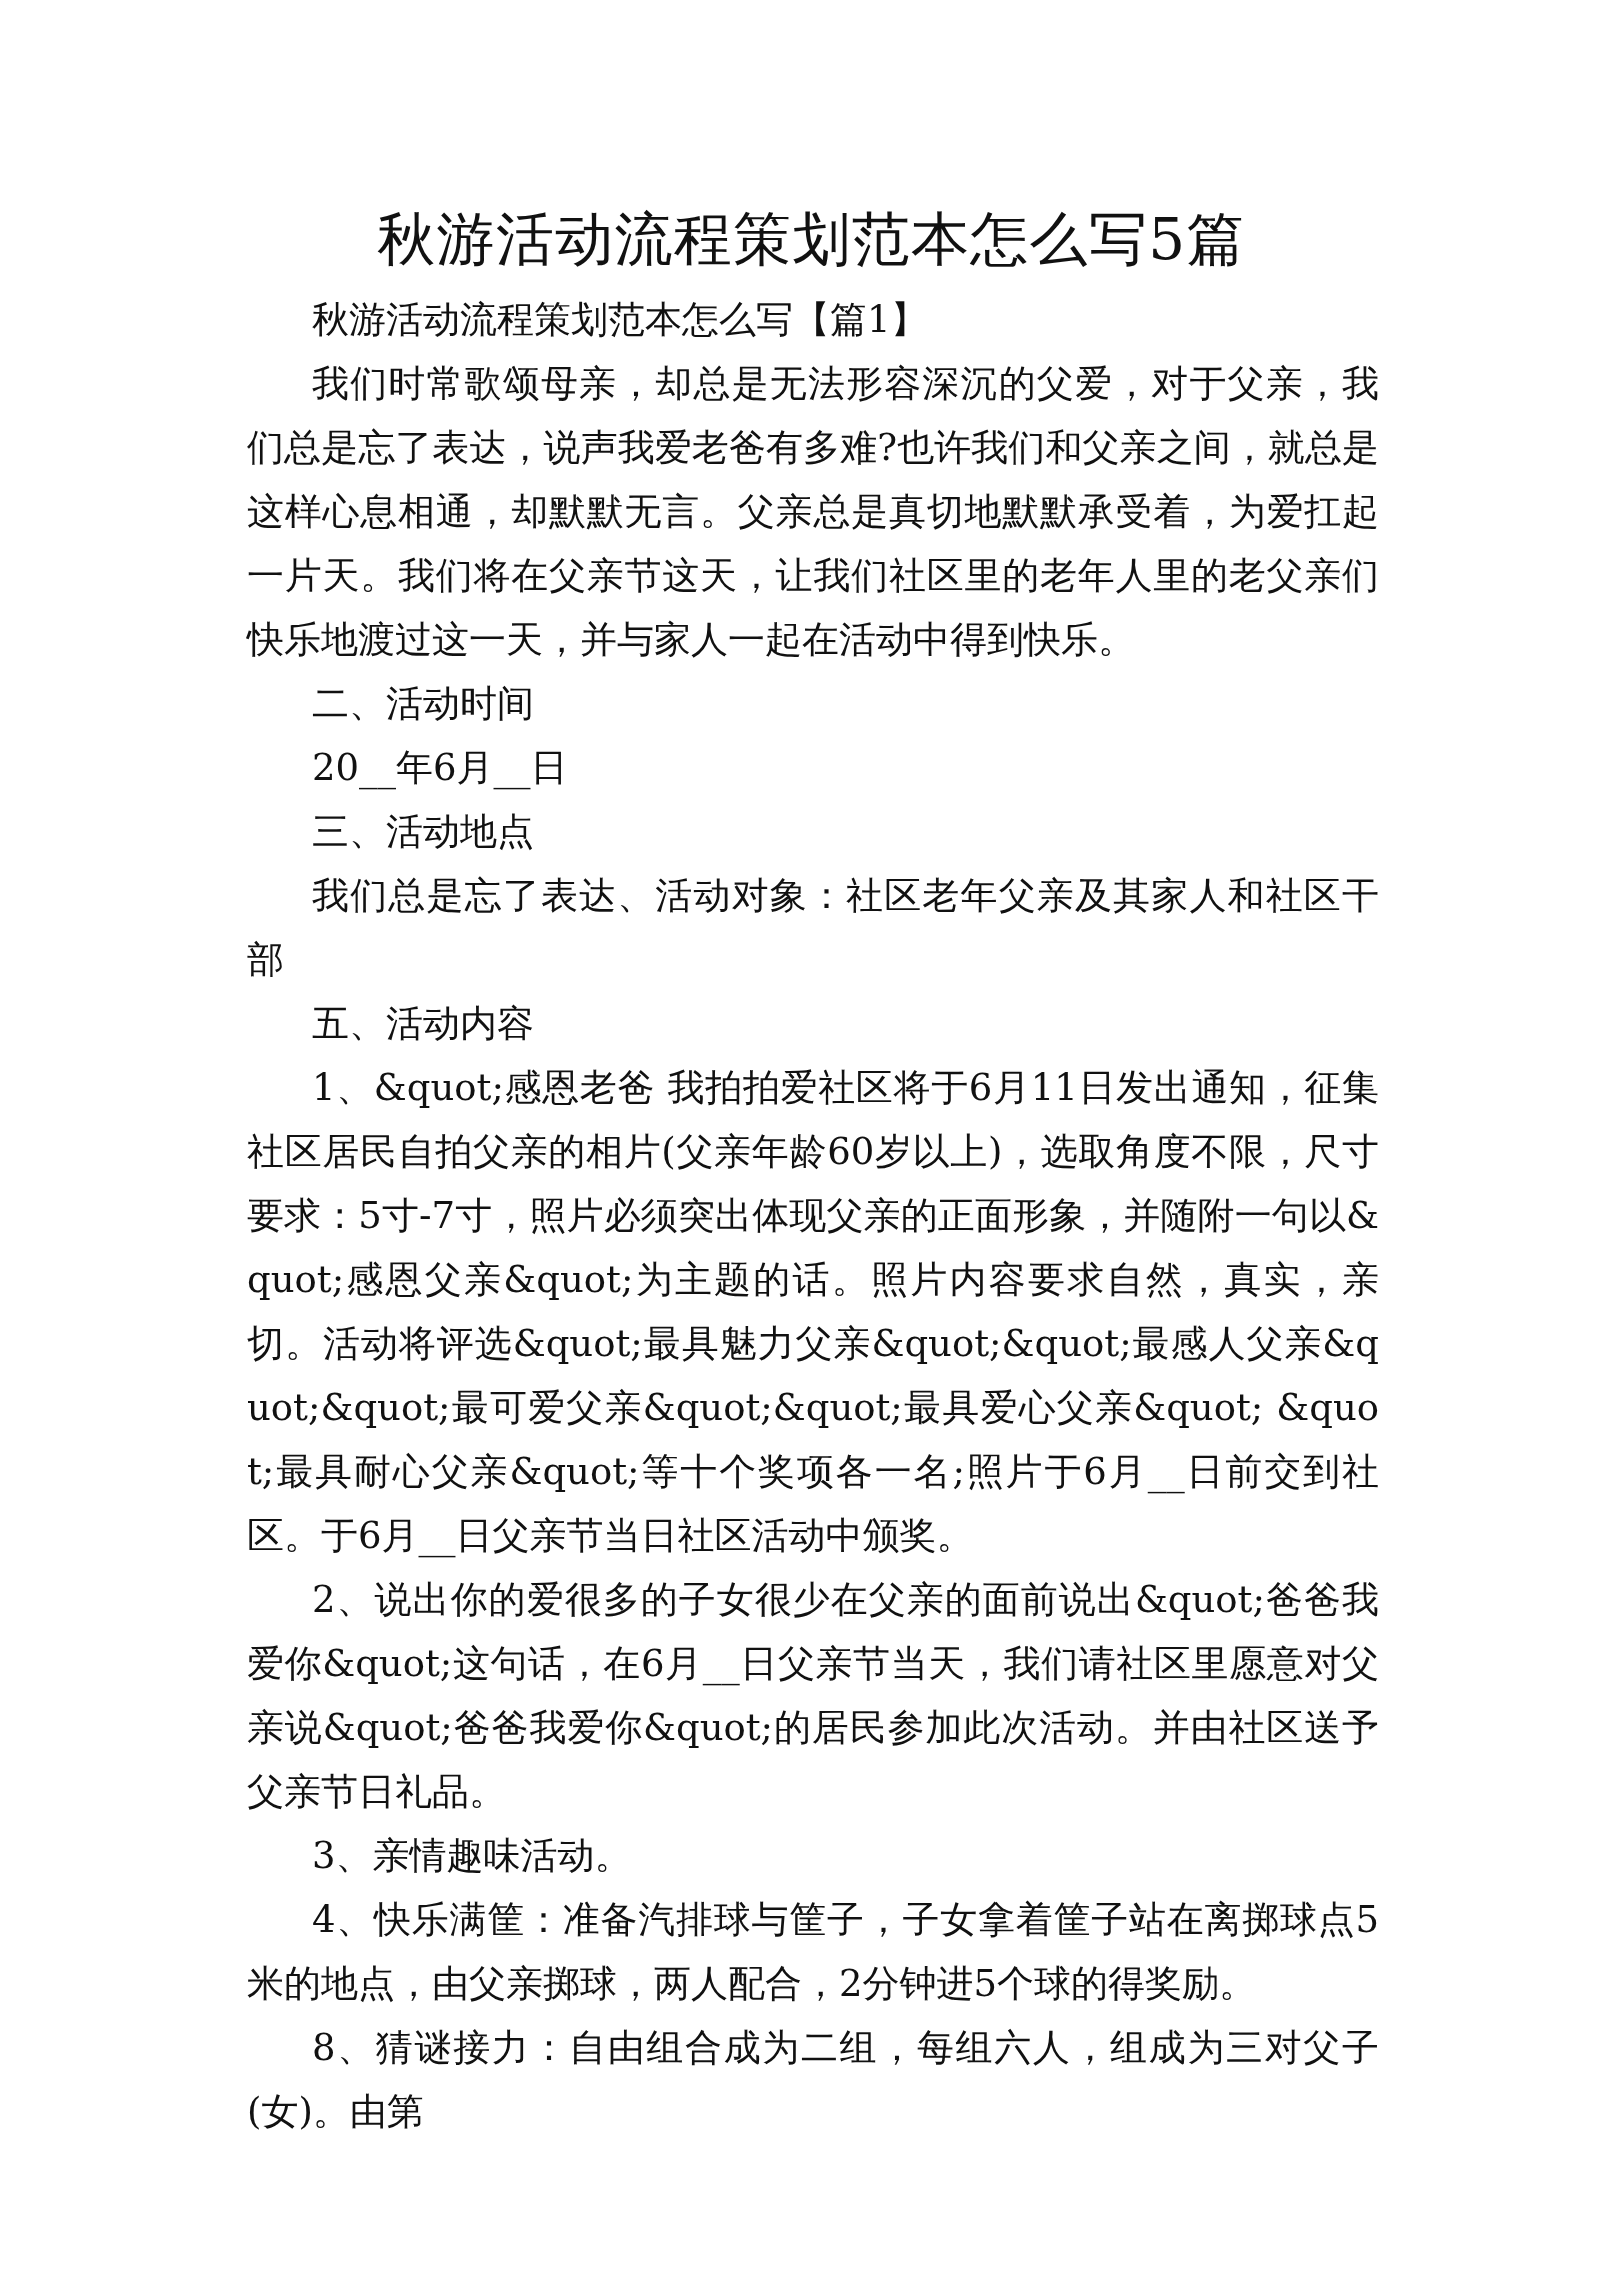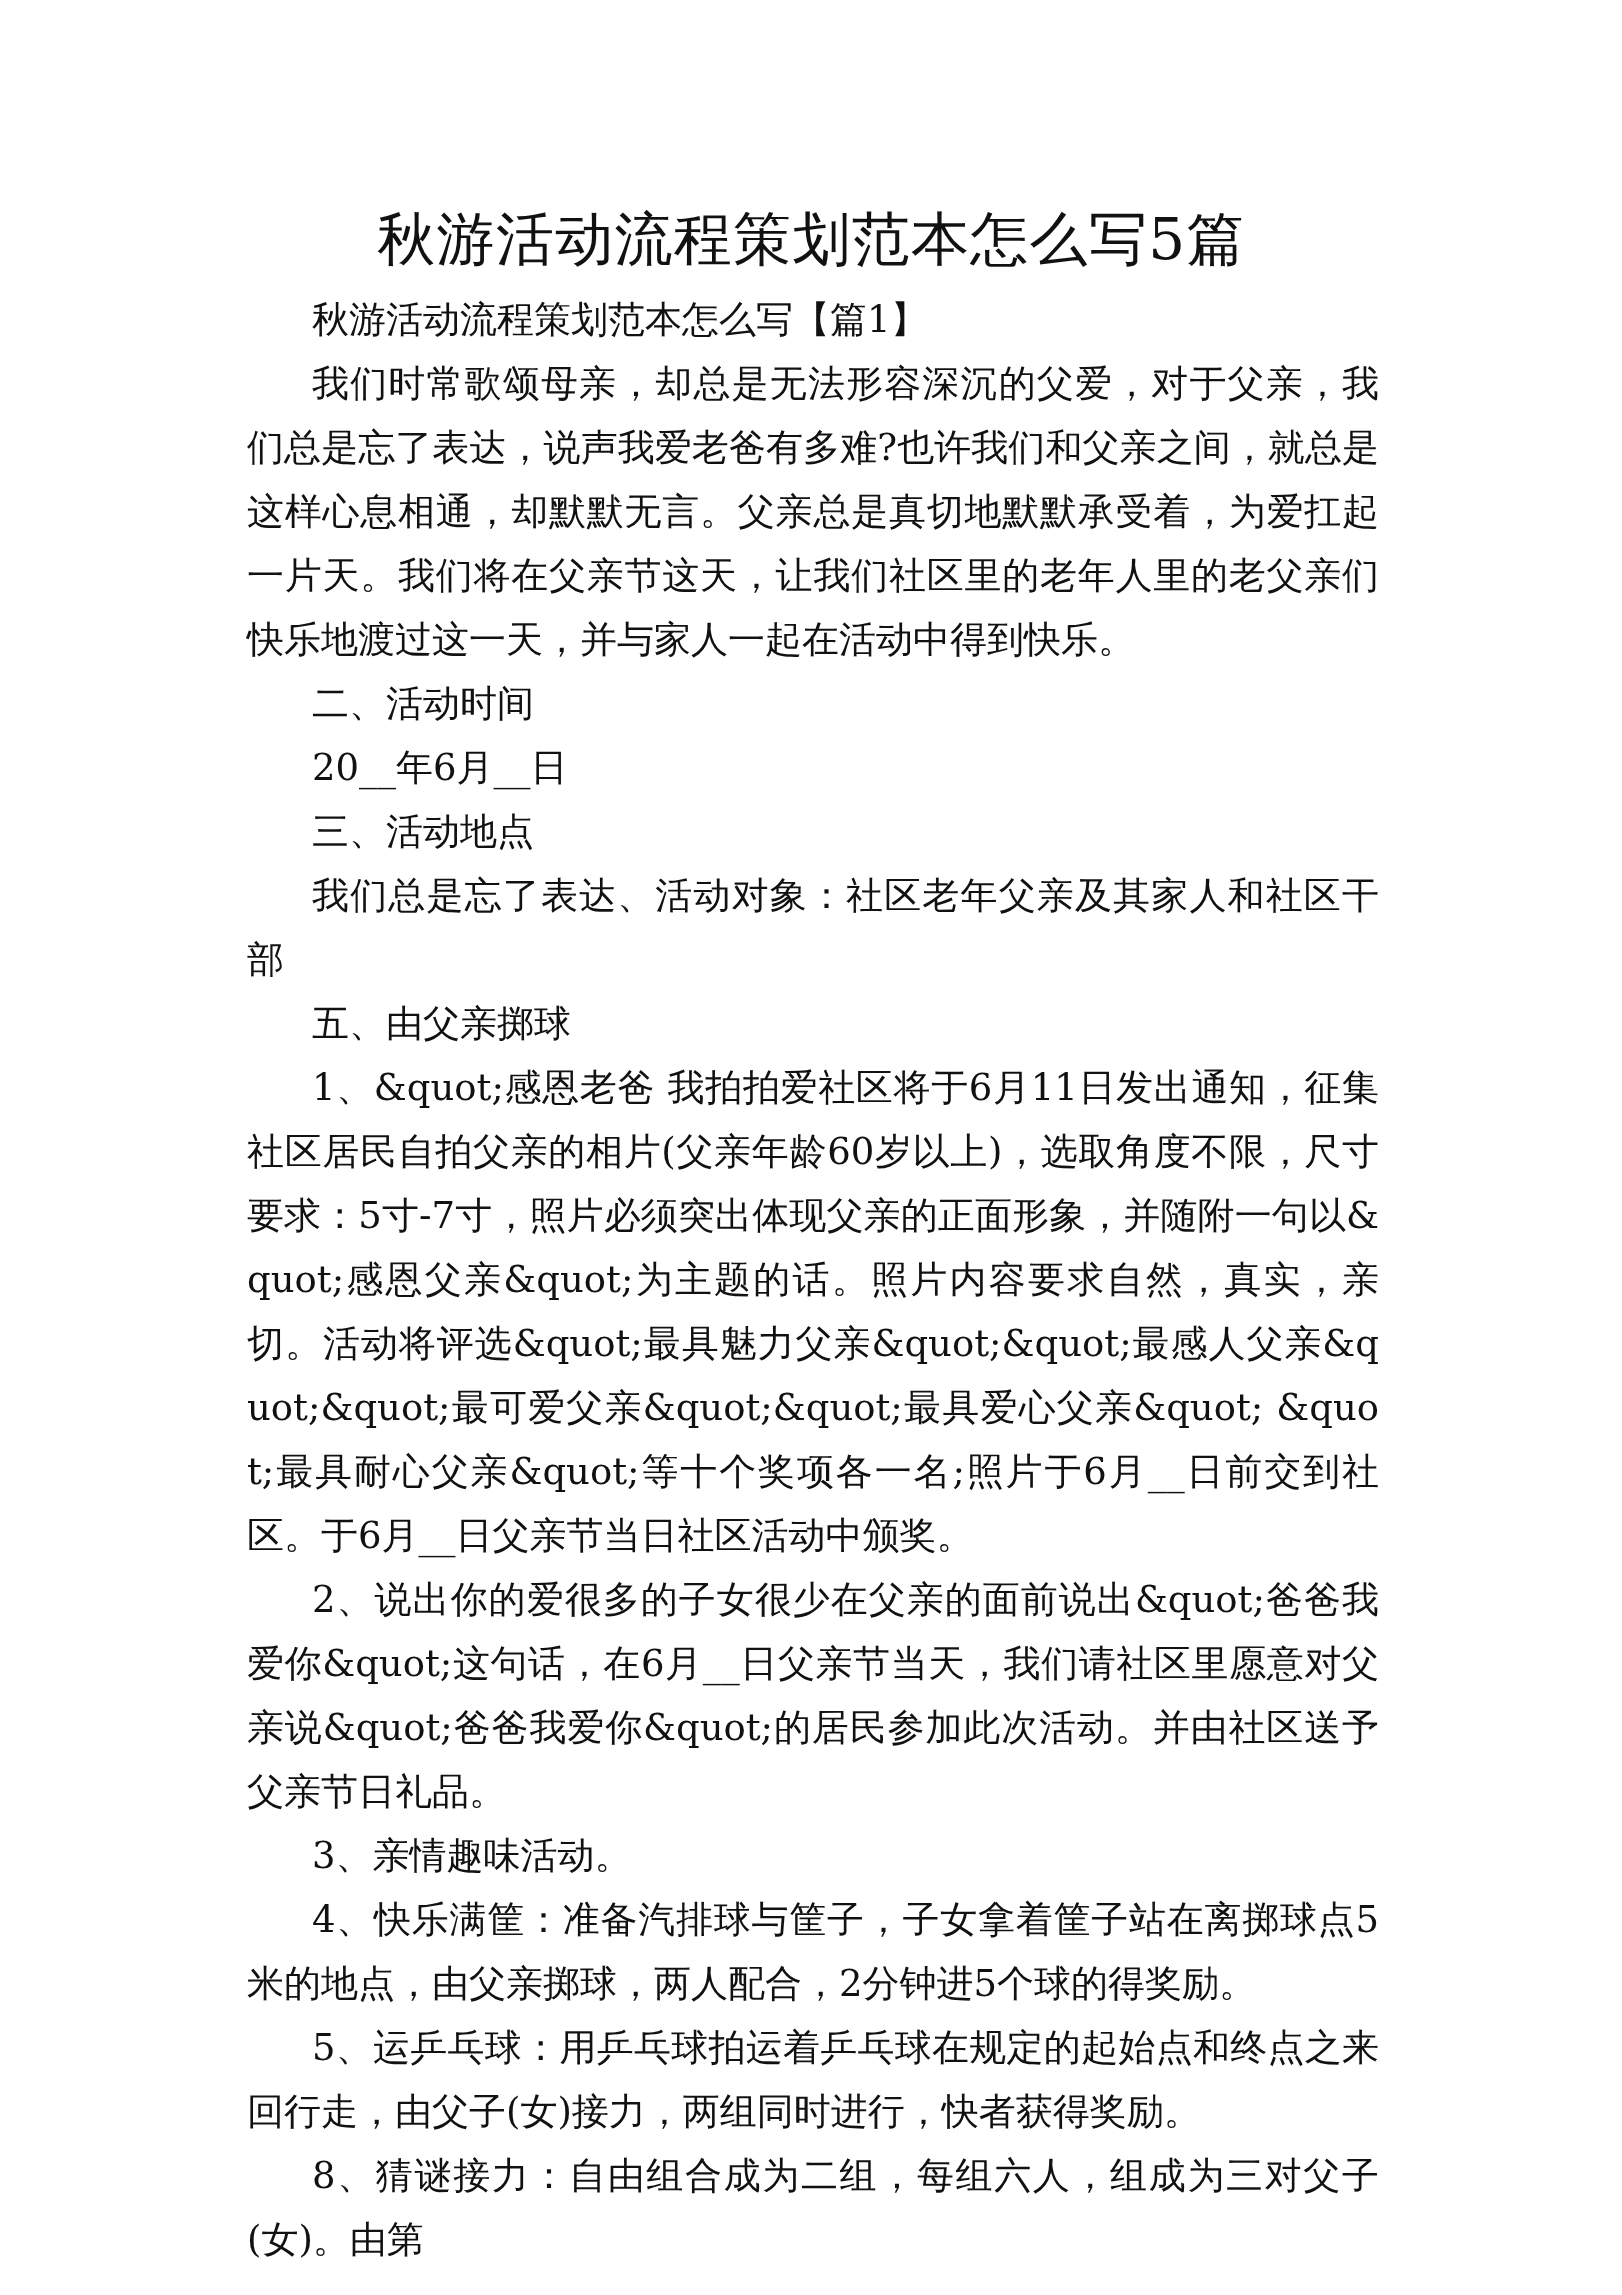--- a/index.html
+++ b/index.html
@@ -60,22 +60,21 @@
 <div class="page">
   <h1 class="title">秋游活动流程策划范本怎么写5篇</h1>
 
   <div class="body">
     <p>秋游活动流程策划范本怎么写【篇1】</p>
     <p>我们时常歌颂母亲，却总是无法形容深沉的父爱，对于父亲，我们总是忘了表达，说声我爱老爸有多难?也许我们和父亲之间，就总是这样心息相通，却默默无言。父亲总是真切地默默承受着，为爱扛起一片天。我们将在父亲节这天，让我们社区里的老年人里的老父亲们快乐地渡过这一天，并与家人一起在活动中得到快乐。</p>
     <p>二、活动时间</p>
     <p class="flush">20__年6月__日</p>
     <p>三、活动地点</p>
     <p class="flush">我们总是忘了表达、活动对象：社区老年父亲及其家人和社区干部</p>
-    <p>五、由父亲掷球</p>
+    <p>五、活动内容</p>
     <p>1、&amp;quot;感恩老爸 我拍拍爱社区将于6月11日发出通知，征集社区居民自拍父亲的相片(父亲年龄60岁以上)，选取角度不限，尺寸要求：5寸-7寸，照片必须突出体现父亲的正面形象，并随附一句以&amp;quot;感恩父亲&amp;quot;为主题的话。照片内容要求自然，真实，亲切。活动将评选&amp;quot;最具魅力父亲&amp;quot;&amp;quot;最感人父亲&amp;quot;&amp;quot;最可爱父亲&amp;quot;&amp;quot;最具爱心父亲&amp;quot; &amp;quot;最具耐心父亲&amp;quot;等十个奖项各一名;照片于6月__日前交到社区。于6月__日父亲节当日社区活动中颁奖。</p>
     <p>2、说出你的爱很多的子女很少在父亲的面前说出&amp;quot;爸爸我爱你&amp;quot;这句话，在6月__日父亲节当天，我们请社区里愿意对父亲说&amp;quot;爸爸我爱你&amp;quot;的居民参加此次活动。并由社区送予父亲节日礼品。</p>
     <p>3、亲情趣味活动。</p>
     <p>4、快乐满筐：准备汽排球与筐子，子女拿着筐子站在离掷球点5米的地点，由父亲掷球，两人配合，2分钟进5个球的得奖励。</p>
-    <p>5、运乒乓球：用乒乓球拍运着乒乓球在规定的起始点和终点之来回行走，由父子(女)接力，两组同时进行，快者获得奖励。</p>
     <p>8、猜谜接力：自由组合成为二组，每组六人，组成为三对父子(女)。由第</p>
   </div>
 </div>
 
 
 </body></html>

